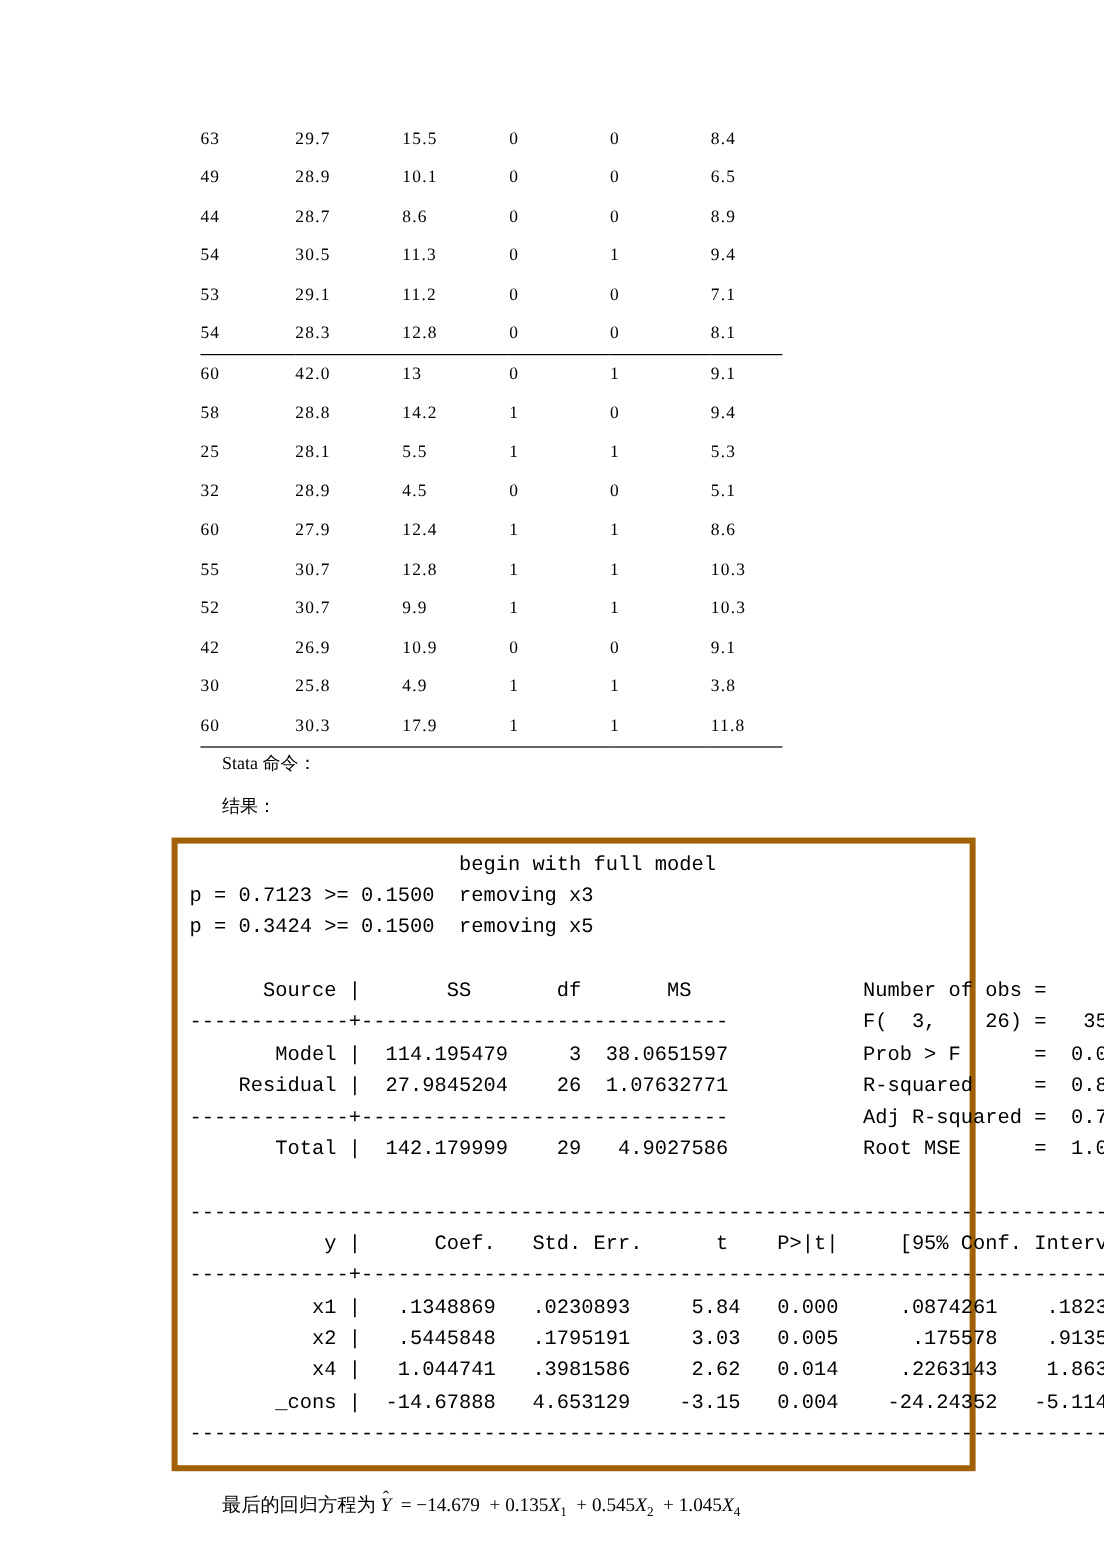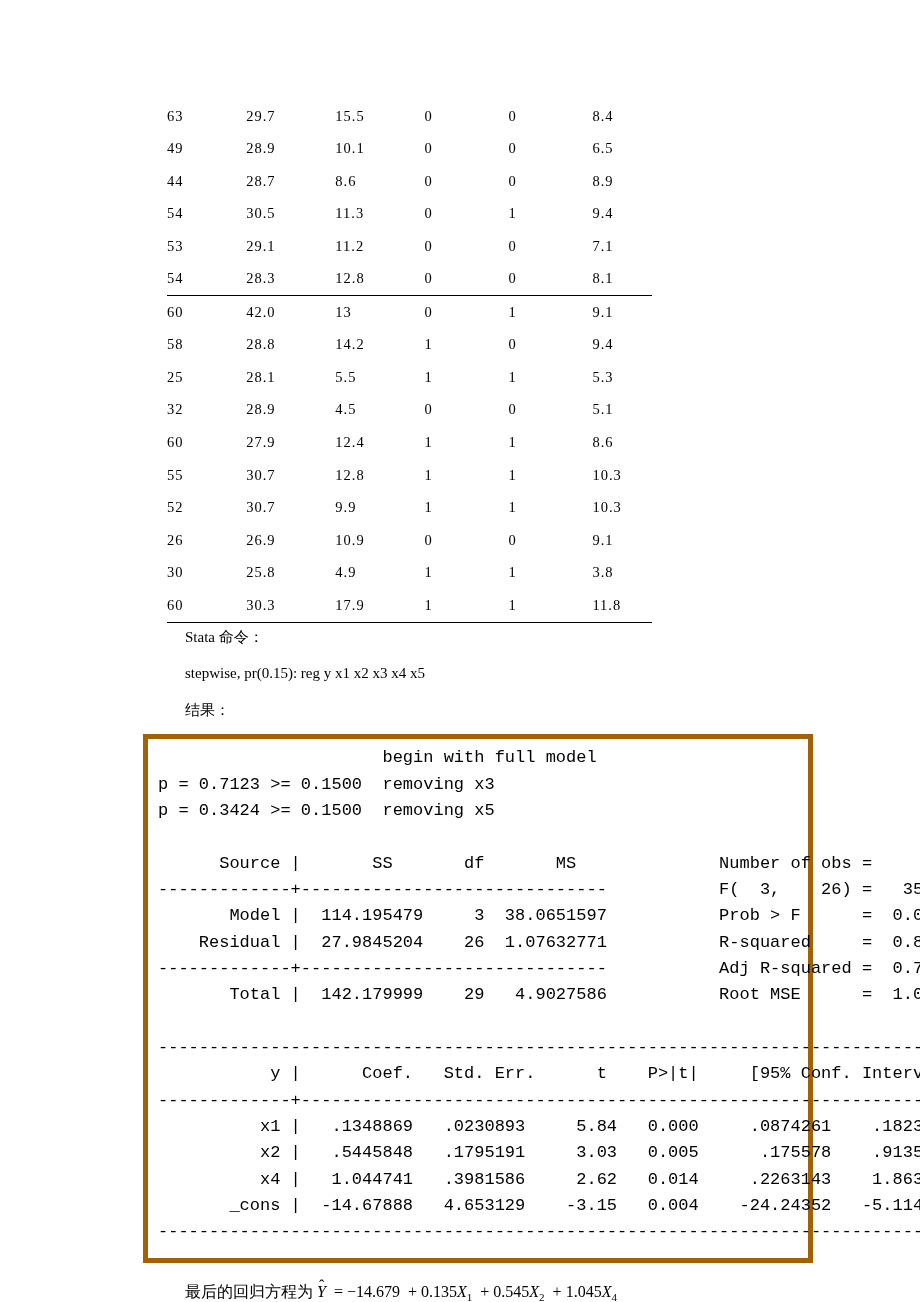--- a/index.html
+++ b/index.html
@@ -166,21 +166,21 @@
         </tr>
         <tr>
           <td>52</td>
           <td>30.7</td>
           <td>9.9</td>
           <td>1</td>
           <td>1</td>
           <td>10.3</td>
         </tr>
         <tr>
-          <td>26</td>
+          <td>42</td>
           <td>26.9</td>
           <td>10.9</td>
           <td>0</td>
           <td>0</td>
           <td>9.1</td>
         </tr>
         <tr>
           <td>30</td>
           <td>25.8</td>
           <td>4.9</td>
@@ -193,21 +193,20 @@
           <td>30.3</td>
           <td>17.9</td>
           <td>1</td>
           <td>1</td>
           <td>11.8</td>
         </tr>
       </tbody>
 </table>
 
 <p class="para gap-top">Stata 命令：</p>
-<p class="para gap-small">stepwise, pr(0.15): reg y x1 x2 x3 x4 x5</p>
 <p class="para gap-small">结果：</p>
 
 <div class="output-box">                      begin with full model
 p = 0.7123 &gt;= 0.1500  removing x3
 p = 0.3424 &gt;= 0.1500  removing x5
 
       Source |       SS       df       MS              Number of obs =      30
 -------------+------------------------------           F(  3,    26) =   35.37
        Model |  114.195479     3  38.0651597           Prob &gt; F      =  0.0000
     Residual |  27.9845204    26  1.07632771           R-squared     =  0.8032

